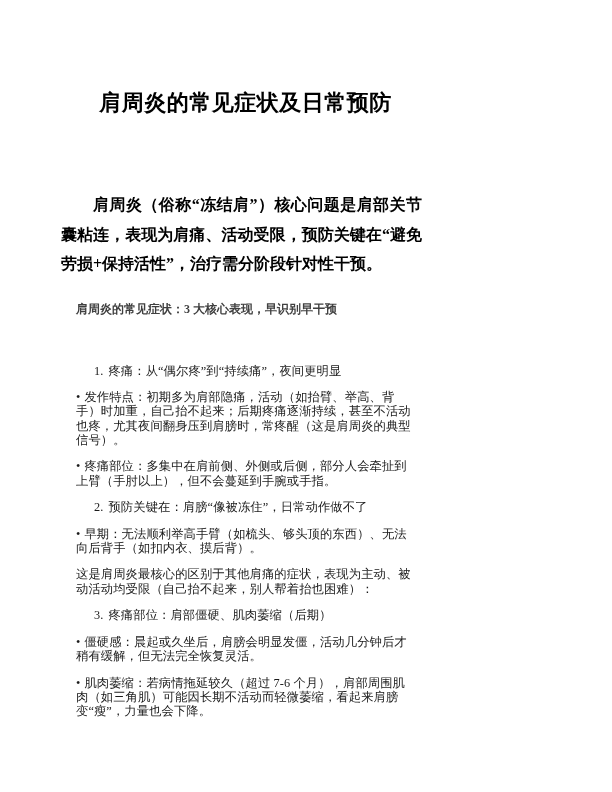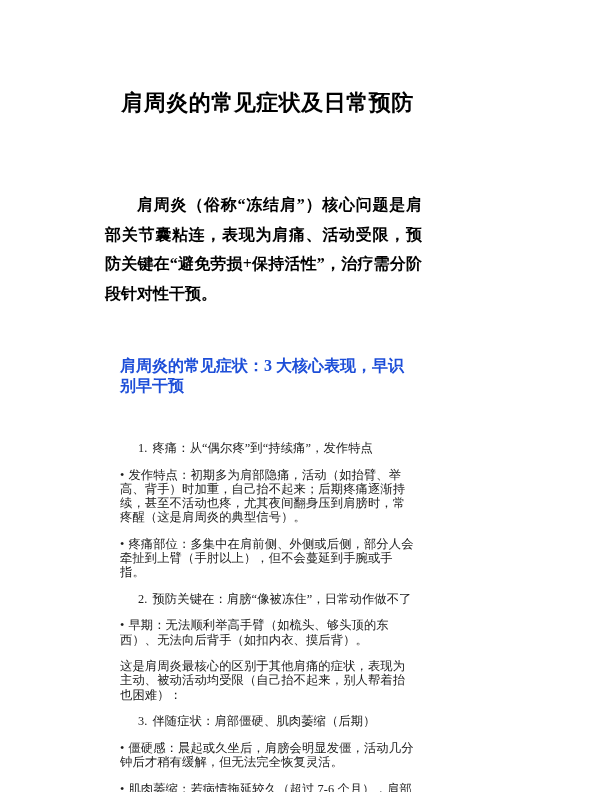--- a/index.html
+++ b/index.html
@@ -7,21 +7,21 @@
     padding: 0;
     background: #ffffff;
   }
   .page {
     position: relative;
     width: 485px;
     height: 792px;
     margin: 0;
     background: #ffffff;
     box-sizing: border-box;
-    padding: 0 70px 0 120px;
+    padding: 0 70px 0 76px;
     overflow: hidden;
     font-family: "Liberation Serif", "DejaVu Serif", serif;
     color: #1a1a1a;
   }
   .doc-title {
     margin: 90px 0 0 0;
     font-size: 22px;
     line-height: 26px;
     font-weight: bold;
     text-align: center;
@@ -31,25 +31,25 @@
   .intro {
     margin: 74px -7px 0 -15px;
     font-size: 16px;
     line-height: 29.5px;
     font-weight: bold;
     text-indent: 32px;
     color: #000000;
     text-align: justify;
   }
   .section-heading {
-    margin: 48px 0 0 0;
-    font-size: 16px;
+    margin: 20px 0 0 0;
+    font-size: 12px;
     line-height: 20px;
     font-weight: bold;
-    color: #1d4ed8;
+    color: #404040;
   }
   .body-p {
     margin: 12.4px 0 0 0;
     font-size: 12.3px;
     line-height: 14.2px;
     font-weight: normal;
     color: #1a1a1a;
     letter-spacing: 0.1px;
   }
   .body-p.first {
@@ -69,32 +69,32 @@
 <body>
 
 <div class="page">
 
   <h1 class="doc-title">肩周炎的常见症状及日常预防</h1>
 
   <p class="intro">肩周炎（俗称“冻结肩”）核心问题是肩部关节囊粘连，表现为肩痛、活动受限，预防关键在“避免劳损+保持活性”，治疗需分阶段针对性干预。</p>
 
   <h2 class="section-heading">肩周炎的常见症状：3 大核心表现，早识别早干预</h2>
 
-  <p class="body-p num first"><span class="marker">1.</span><span>疼痛：从“偶尔疼”到“持续痛”，发作特点</span></p>
+  <p class="body-p num first"><span class="marker">1.</span><span>疼痛：从“偶尔疼”到“持续痛”，夜间更明显</span></p>
 
   <p class="body-p bul"><span class="marker">•</span><span>发作特点：初期多为肩部隐痛，活动（如抬臂、举高、背手）时加重，自己抬不起来；后期疼痛逐渐持续，甚至不活动也疼，尤其夜间翻身压到肩膀时，常疼醒（这是肩周炎的典型信号）。</span></p>
 
   <p class="body-p bul"><span class="marker">•</span><span>疼痛部位：多集中在肩前侧、外侧或后侧，部分人会牵扯到上臂（手肘以上），但不会蔓延到手腕或手指。</span></p>
 
   <p class="body-p num"><span class="marker">2.</span><span>预防关键在：肩膀“像被冻住”，日常动作做不了</span></p>
 
   <p class="body-p bul"><span class="marker">•</span><span>早期：无法顺利举高手臂（如梳头、够头顶的东西）、无法向后背手（如扣内衣、摸后背）。</span></p>
 
   <p class="body-p plain"><span>这是肩周炎最核心的区别于其他肩痛的症状，表现为主动、被动活动均受限（自己抬不起来，别人帮着抬也困难）：</span></p>
 
 
-  <p class="body-p num"><span class="marker">3.</span><span>伴随症状：肩部僵硬、肌肉萎缩（后期）</span></p>
+  <p class="body-p num"><span class="marker">3.</span><span>疼痛部位：肩部僵硬、肌肉萎缩（后期）</span></p>
 
   <p class="body-p bul"><span class="marker">•</span><span>僵硬感：晨起或久坐后，肩膀会明显发僵，活动几分钟后才稍有缓解，但无法完全恢复灵活。</span></p>
 
   <p class="body-p bul"><span class="marker">•</span><span>肌肉萎缩：若病情拖延较久（超过 7-6 个月），肩部周围肌肉（如三角肌）可能因长期不活动而轻微萎缩，看起来肩膀变“瘦”，力量也会下降。</span></p>
 
 </div>
 
 </body></html>

